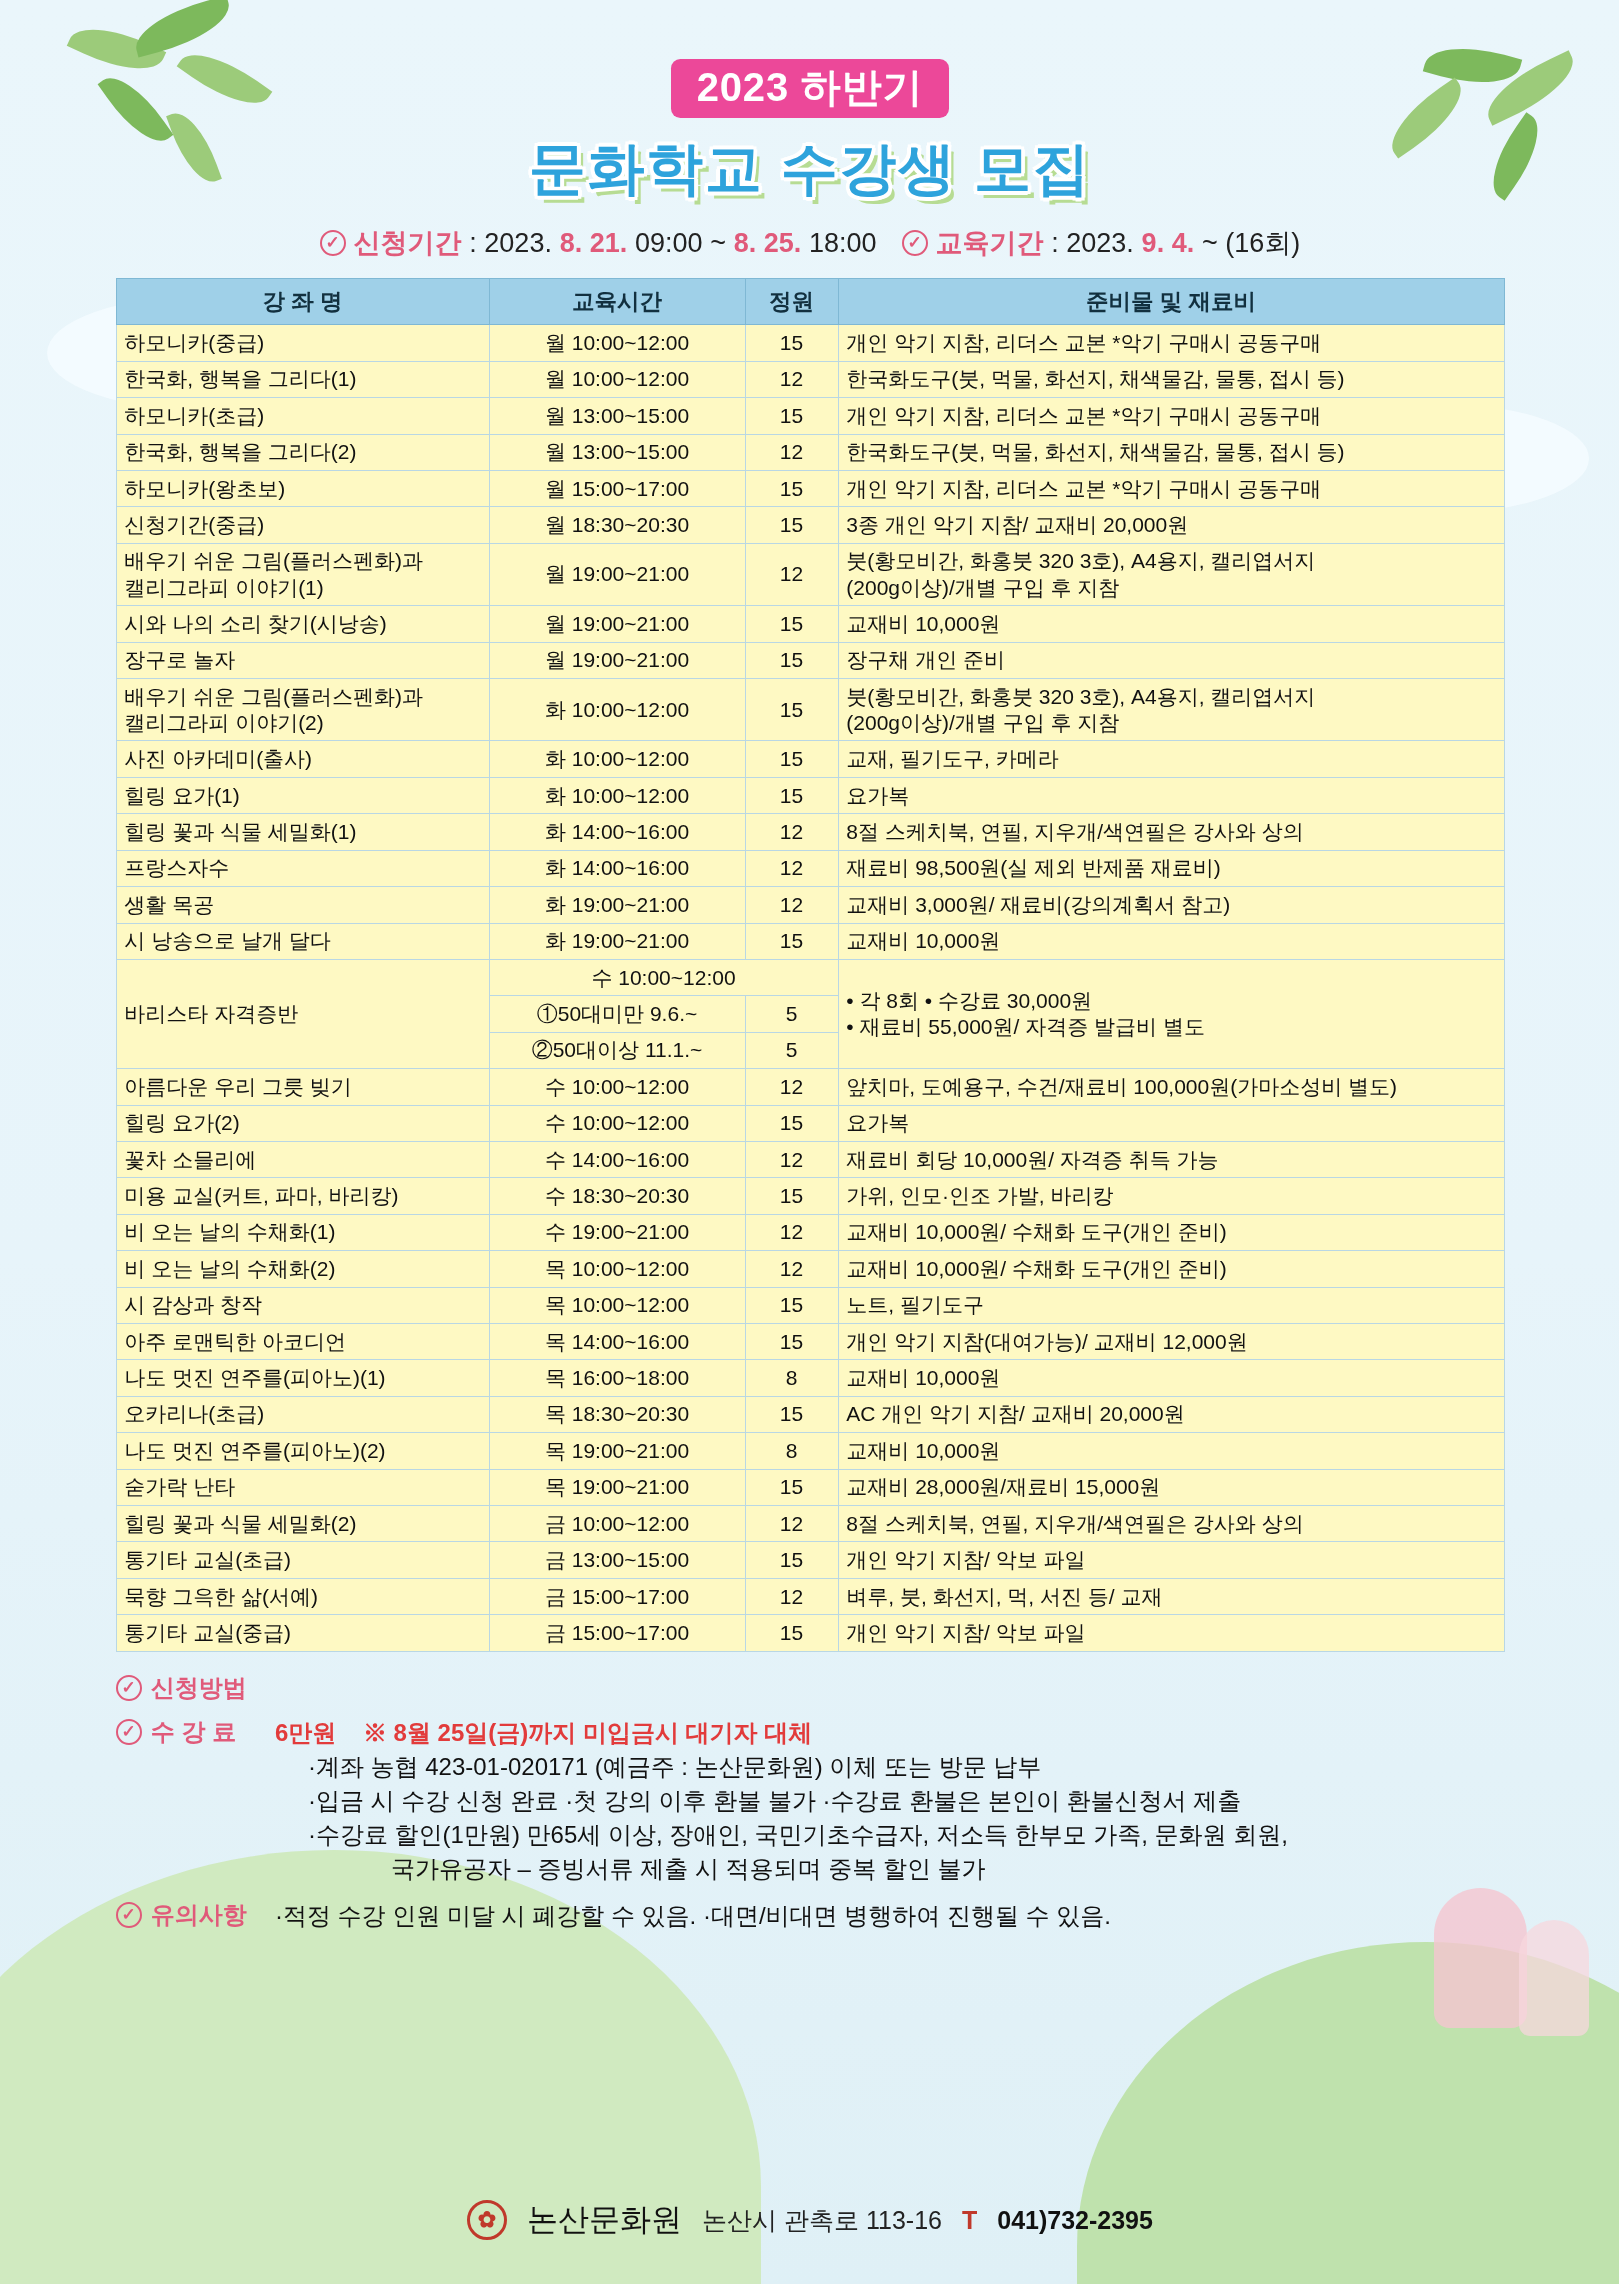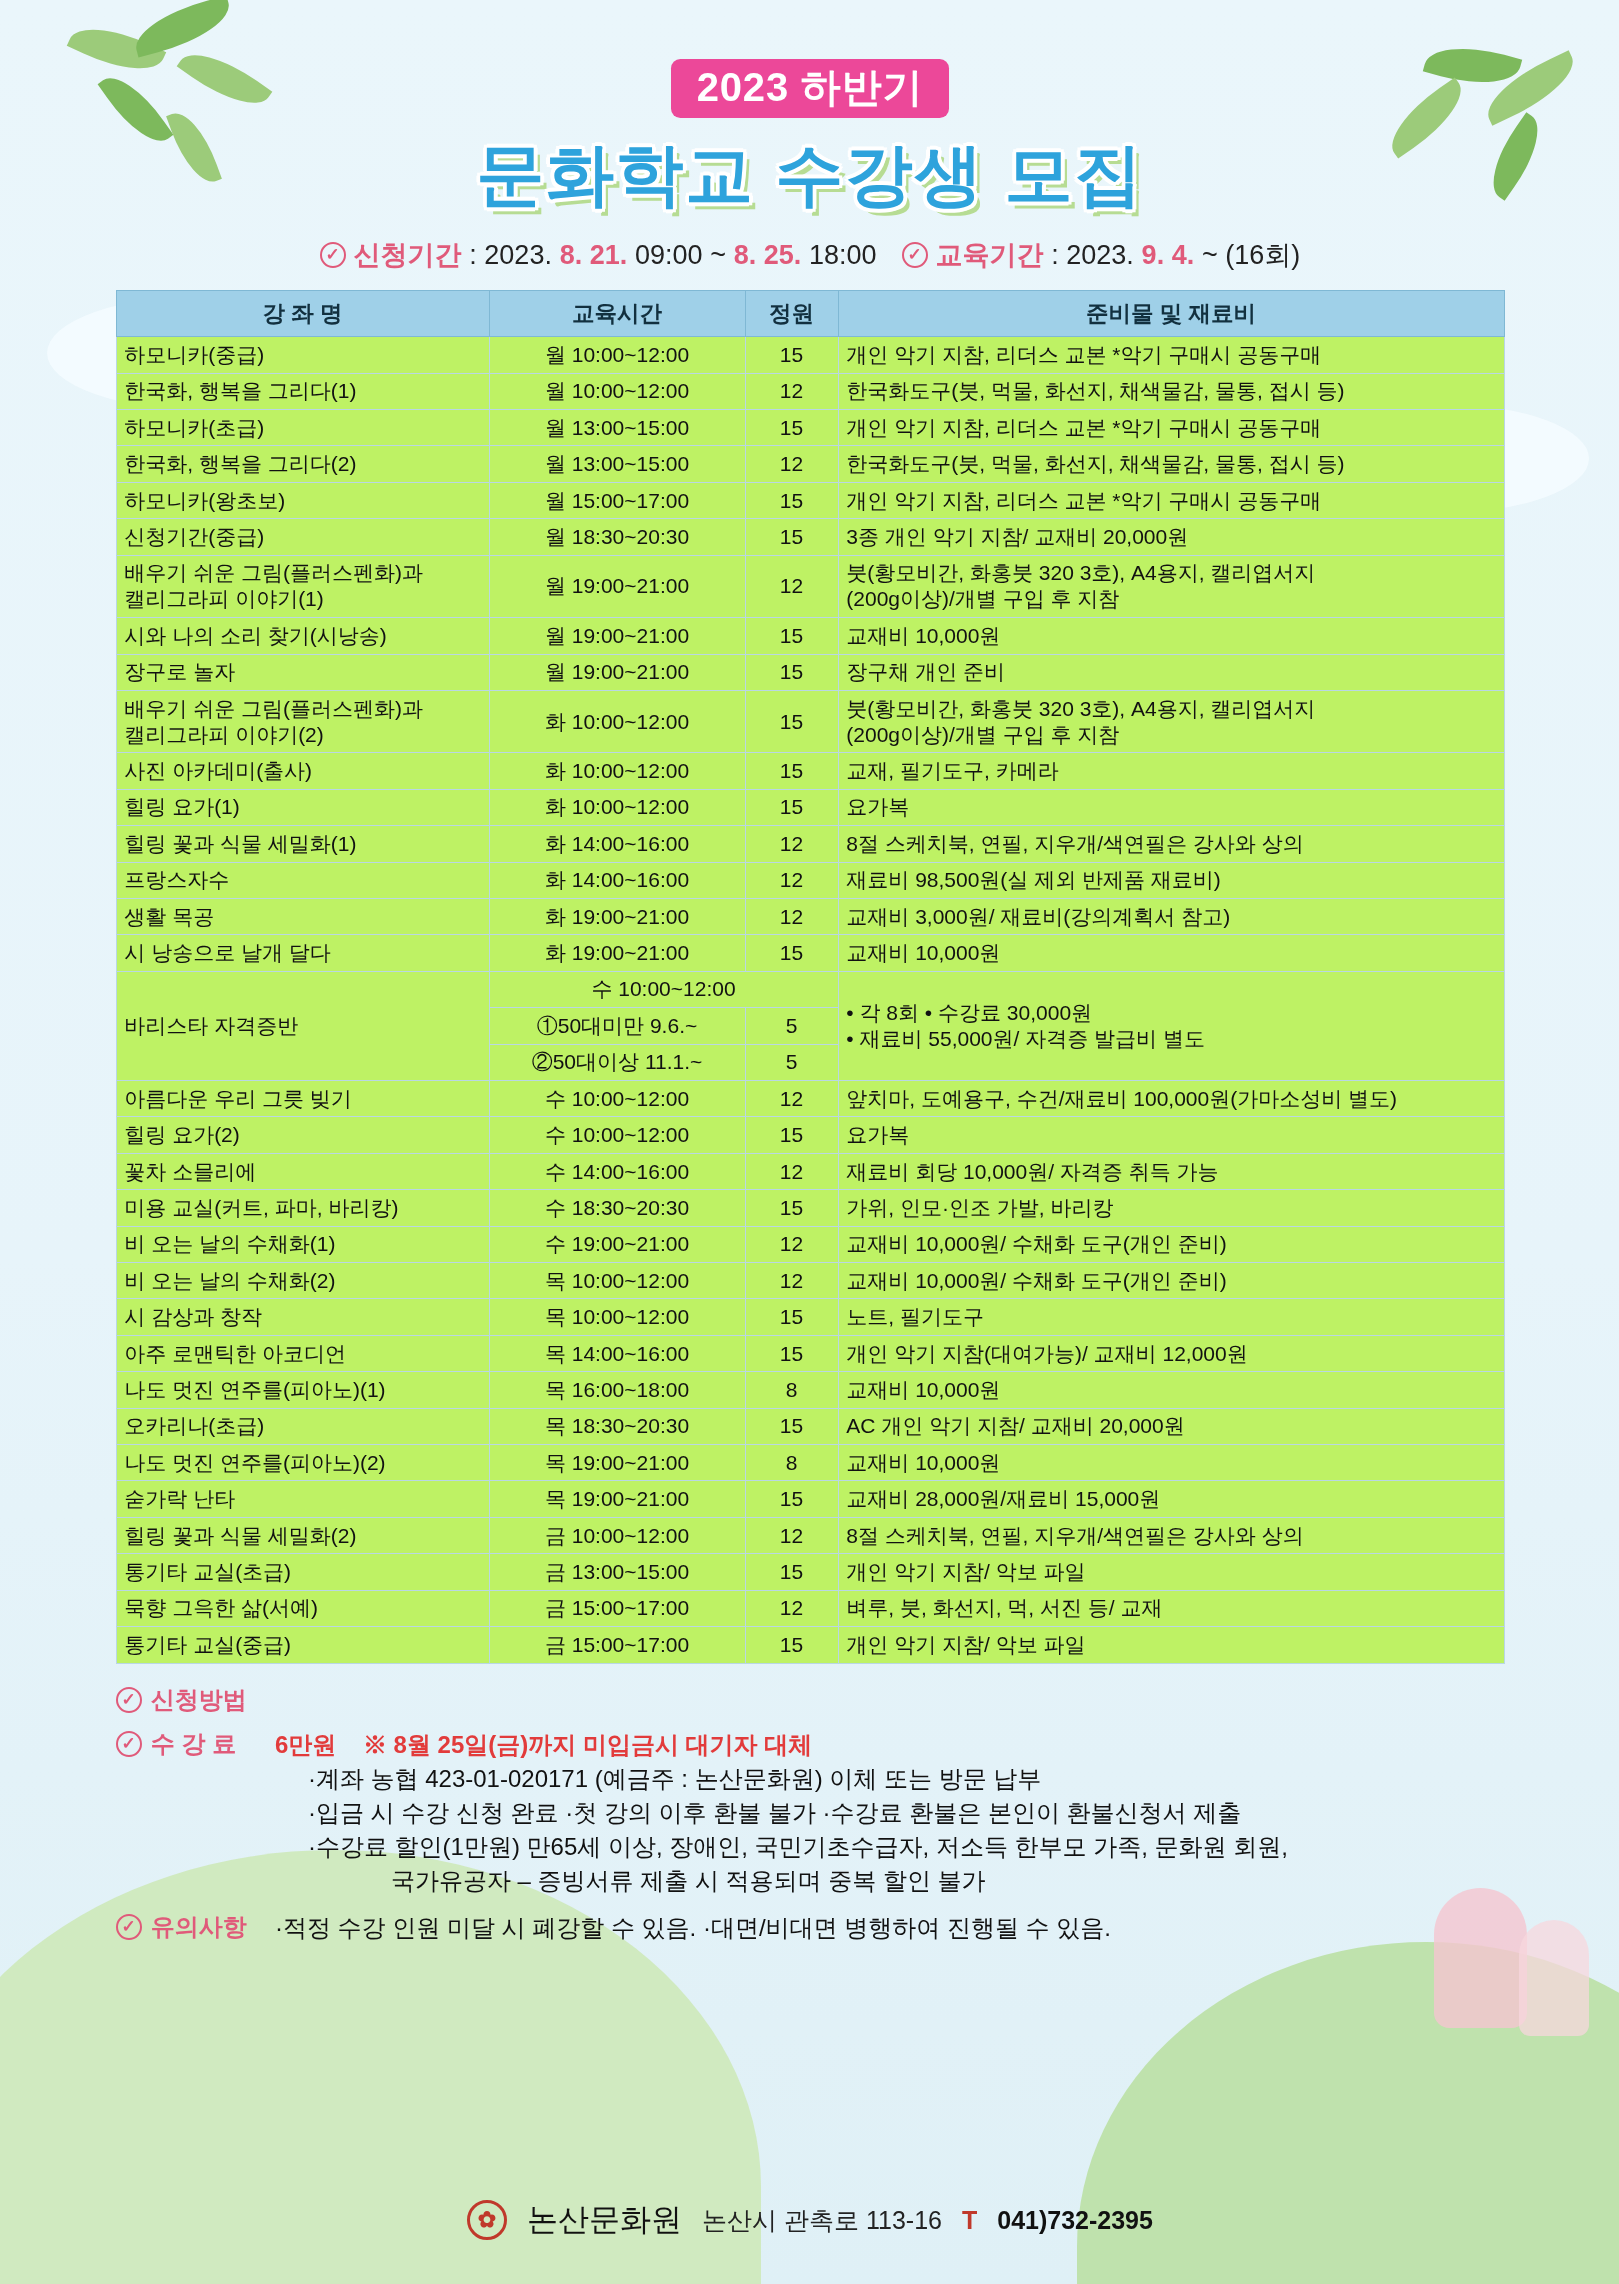--- a/index.html
+++ b/index.html
@@ -74,21 +74,21 @@
     color: #ffffff;
     font-size: 40px;
     font-weight: bold;
     letter-spacing: 0.8px;
     padding: 7.8px 26px 11px;
     border-radius: 9.3px;
     line-height: 1;
   }
   .main-title {
     margin-top: 20px;
-    font-size: 68px;
+    font-size: 57px;
     font-weight: bold;
     color: #2ea3dc;
     letter-spacing: 1.6px;
     line-height: 1.08;
     text-shadow:
       3.9px 0 0 #ffffff, -3.9px 0 0 #ffffff, 0 3.9px 0 #ffffff, 0 -3.9px 0 #ffffff,
       3.1px 3.1px 0 #ffffff, -3.1px 3.1px 0 #ffffff, 3.1px -3.1px 0 #ffffff, -3.1px -3.1px 0 #ffffff,
       6.2px 7px 0 rgba(140,198,62,.55);
   }
 
@@ -118,21 +118,21 @@
   }
   .lbl-pink { color: #e05a7a; font-weight: bold; }
   .dt { color: #e05a7a; font-weight: bold; }
   .period-seg { display: inline-flex; align-items: center; gap: 7.8px; }
 
   
   .table-wrap { margin: 17px auto 0; width: 1389px; }
   table.courses {
     width: 100%;
     border-collapse: collapse;
-    background: #bef264;
+    background: #fef9c3;
     font-size: 21px;
     color: #111;
   }
   table.courses thead th {
     background: #9fd0e8;
     color: #12303f;
     font-weight: bold;
     font-size: 22.5px;
     border: 0.8px solid #7fb8d4;
     padding: 7px 4.7px;

